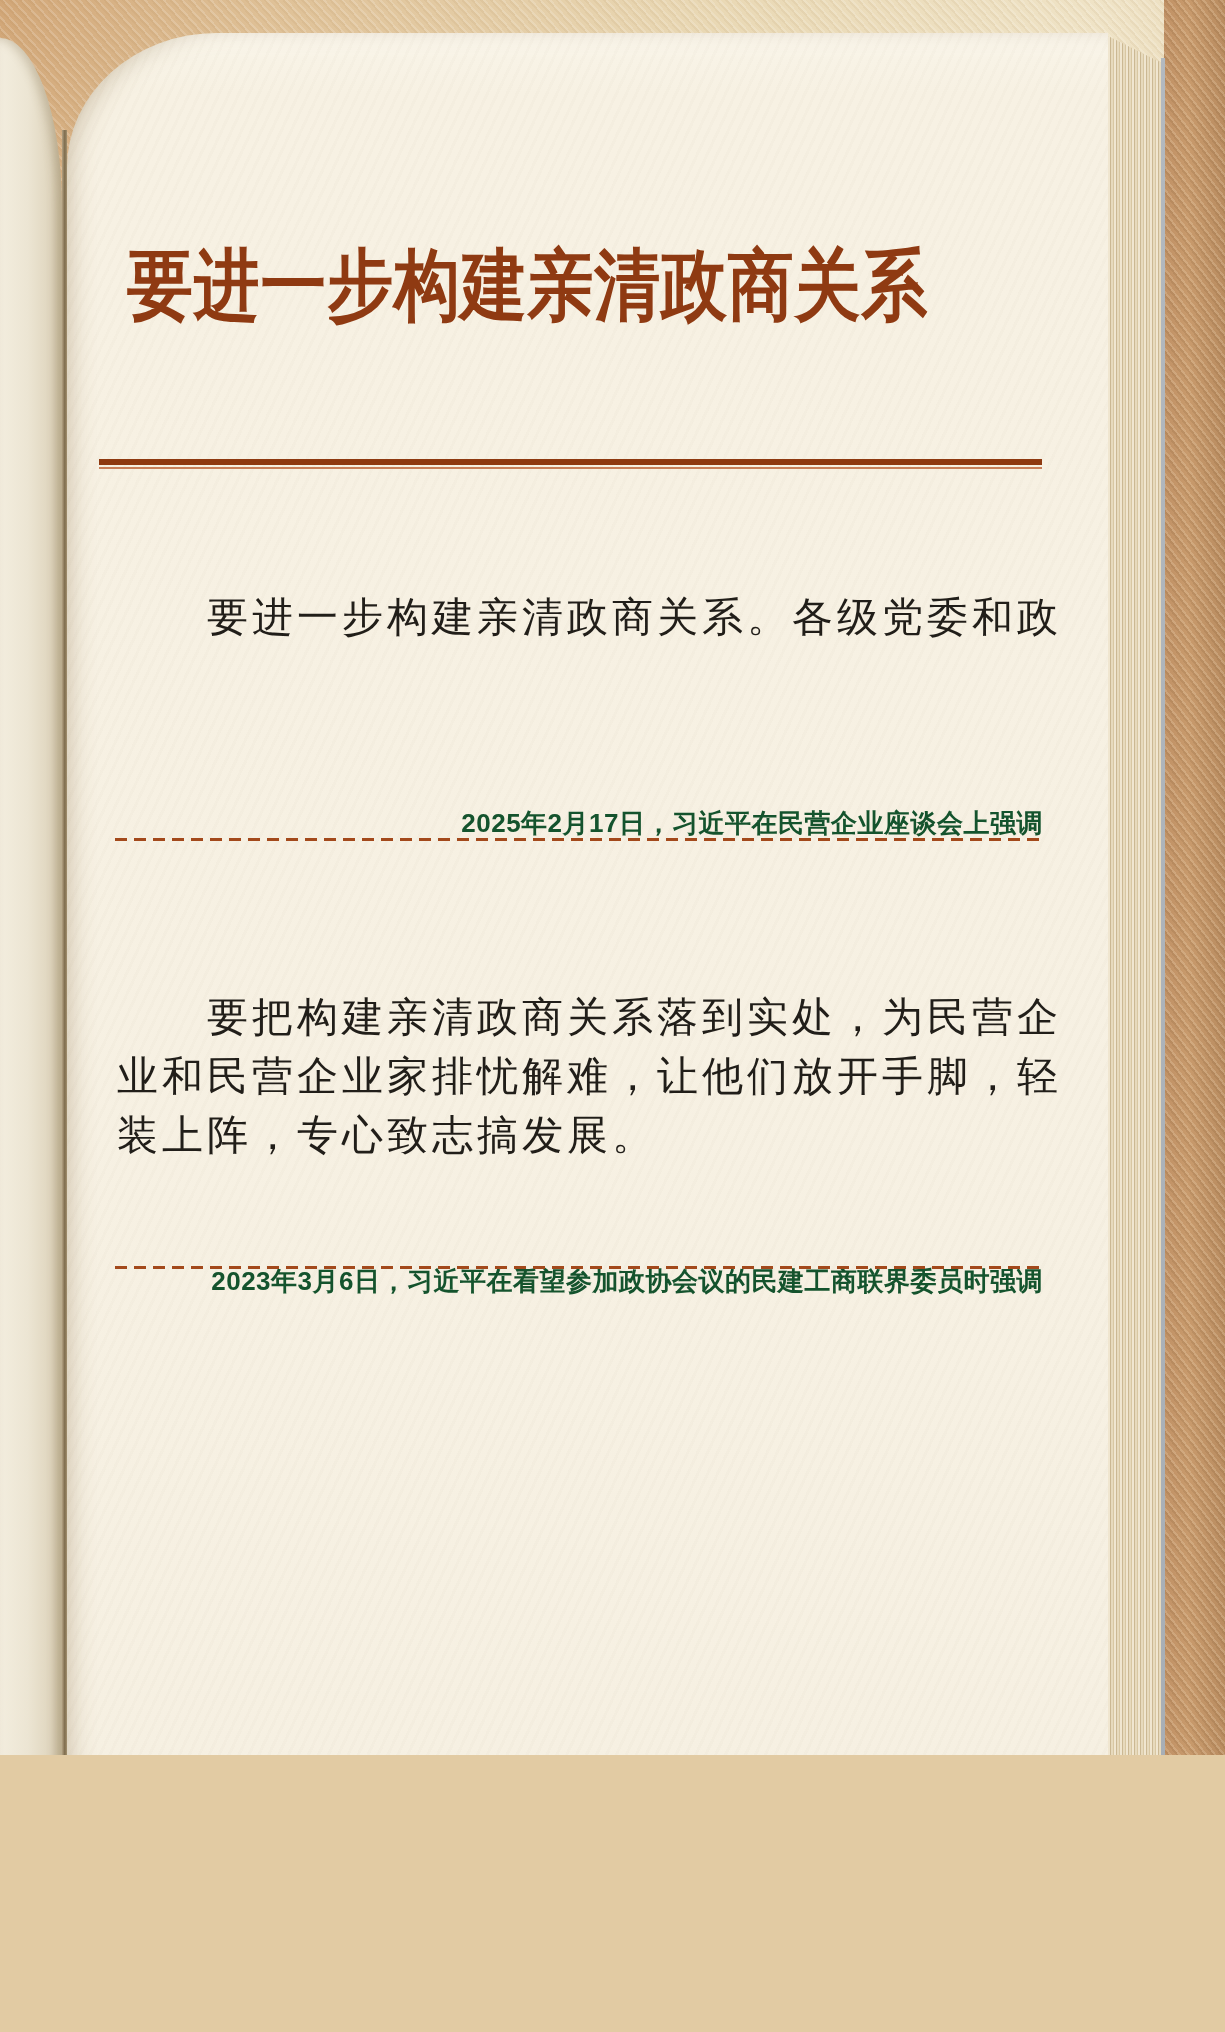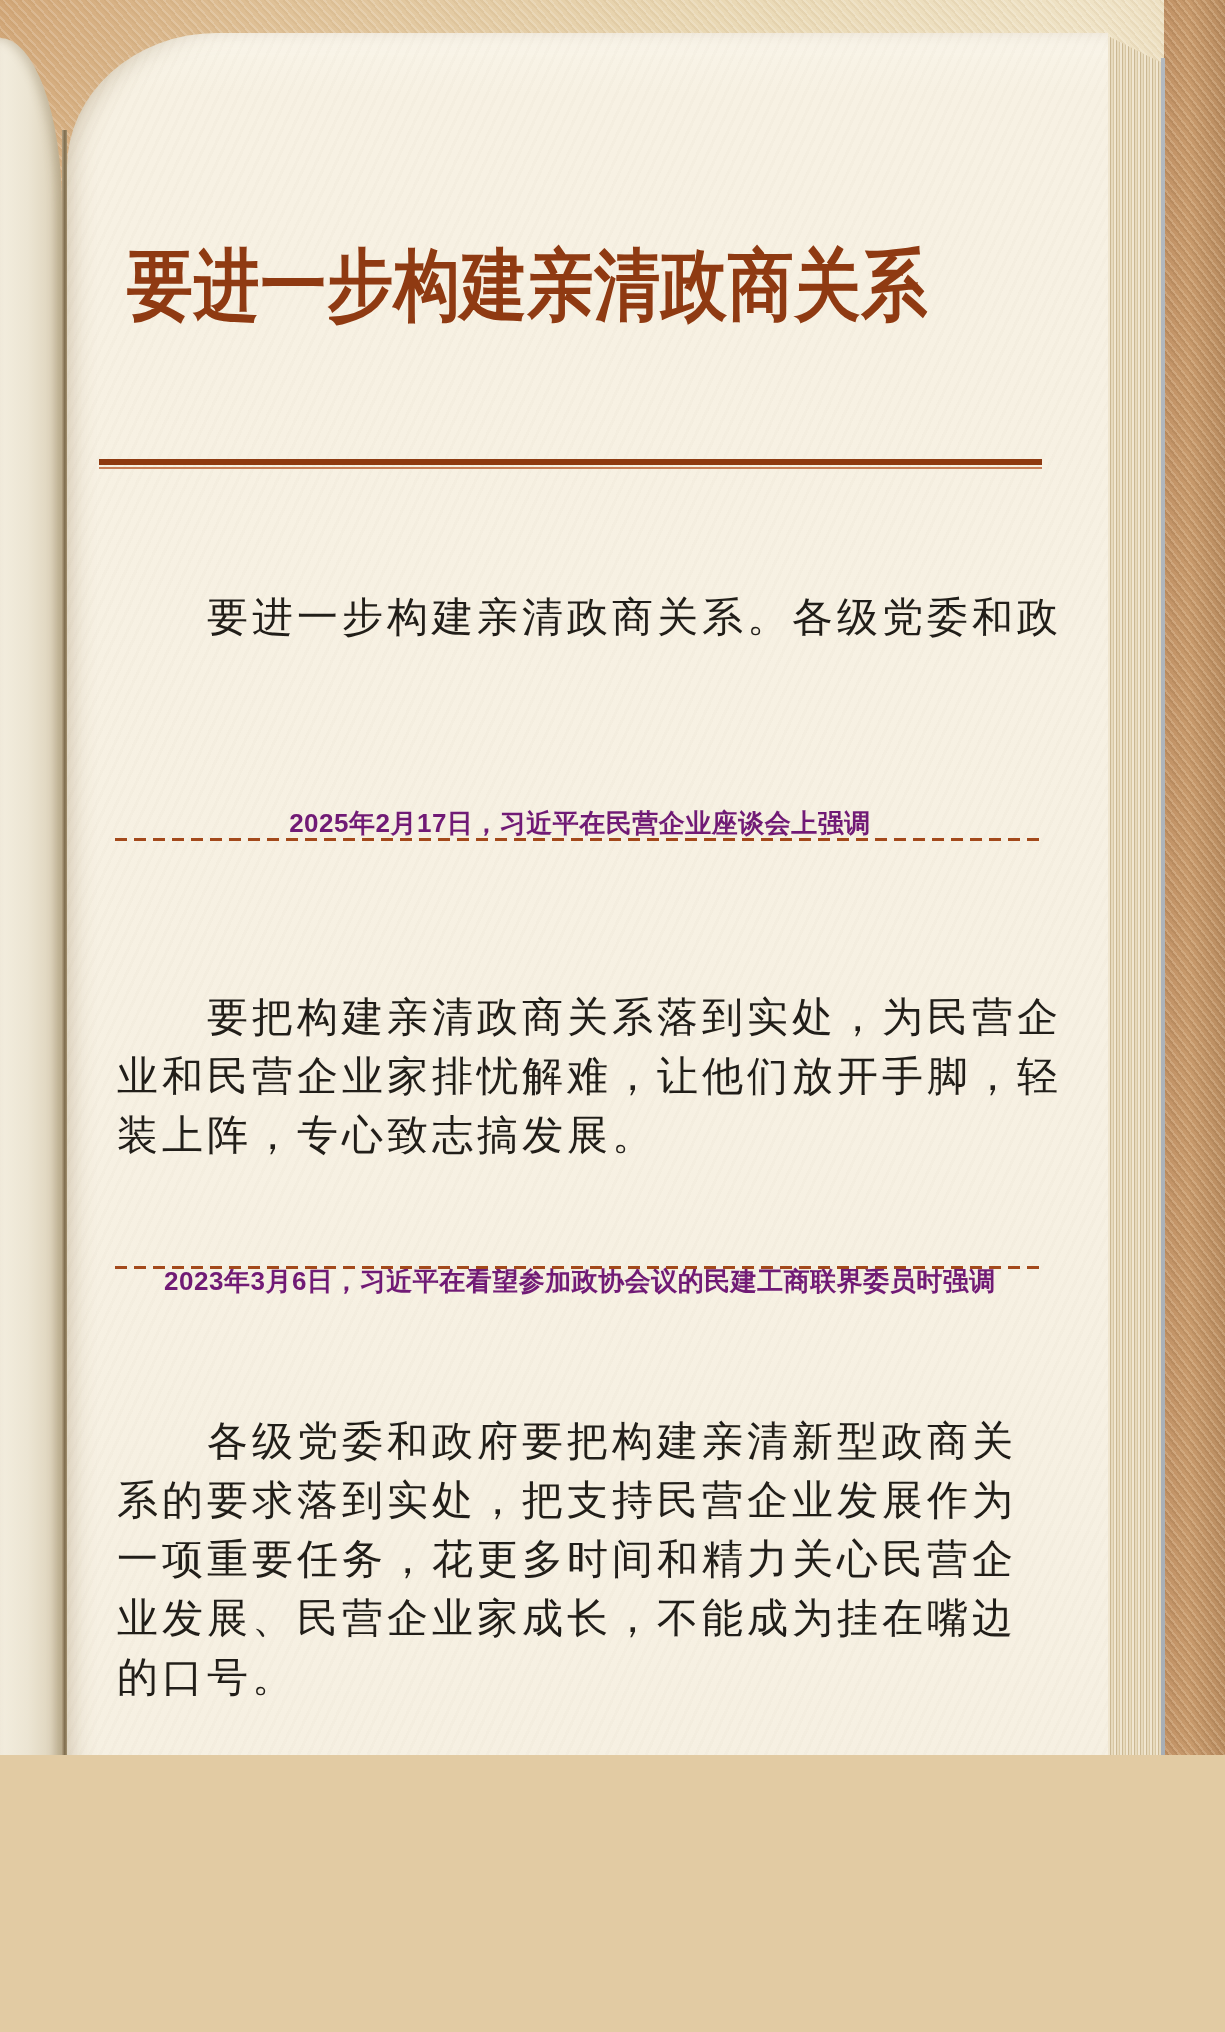--- a/index.html
+++ b/index.html
@@ -64,22 +64,22 @@
   .rule-bottom .thin{height:2px;background:#C8805A;margin-bottom:2px;}
   .rule-bottom .thick{height:7px;background:#8E3910;}
   .quote{
     position:absolute;left:117px;width:928px;
     font-family:"Liberation Serif","DejaVu Serif",serif;
     font-size:41px;line-height:59px;letter-spacing:4px;color:#211e19;
   }
   .q1{top:588px;} .q2{top:988px;} .q3{top:1412px;}
   .quote .qline{height:59px;white-space:nowrap;}
   .source{
-    position:absolute;left:117px;width:926px;text-align:center;
-    font-size:26px;font-weight:bold;color:#701a75;letter-spacing:.5px;white-space:nowrap;
+    position:absolute;left:117px;width:926px;text-align:right;
+    font-size:26px;font-weight:bold;color:#14532d;letter-spacing:.5px;white-space:nowrap;
   }
   .s1{top:806px;} .s2{top:1264px;} .s3{top:1768px;}
   .dash{
     position:absolute;left:115px;width:930px;height:3px;
     background:repeating-linear-gradient(90deg,#A3491B 0 12px,rgba(0,0,0,0) 12px 19px);
   }
   .d1{top:838px;} .d2{top:1266px;} .d3{top:1800px;}
   
   .brand{
     position:absolute;top:1958px;left:117px;width:929px;height:46px;
@@ -121,27 +121,20 @@
   <div class="dash d1"></div>
 
   <div class="quote q2">
     <div class="qline">　　要把构建亲清政商关系落到实处，为民营企</div>
     <div class="qline">业和民营企业家排忧解难，让他们放开手脚，轻</div>
     <div class="qline">装上阵，专心致志搞发展。</div>
   </div>
   <div class="source s2">2023年3月6日，习近平在看望参加政协会议的民建工商联界委员时强调</div>
   <div class="dash d2"></div>
 
-  <div class="quote q3">
-    <div class="qline">　　各级党委和政府要把构建亲清新型政商关</div>
-    <div class="qline">系的要求落到实处，把支持民营企业发展作为</div>
-    <div class="qline">一项重要任务，花更多时间和精力关心民营企</div>
-    <div class="qline">业发展、民营企业家成长，不能成为挂在嘴边</div>
-    <div class="qline">的口号。</div>
-  </div>
   <div class="dash d3"></div>
 
   <div class="rule-bottom">
     <div class="thin"></div>
     <div class="thick"></div>
   </div>
 
   <div class="brand">
     <span class="script">人民日报</span>
     <span class="bar">|</span>

